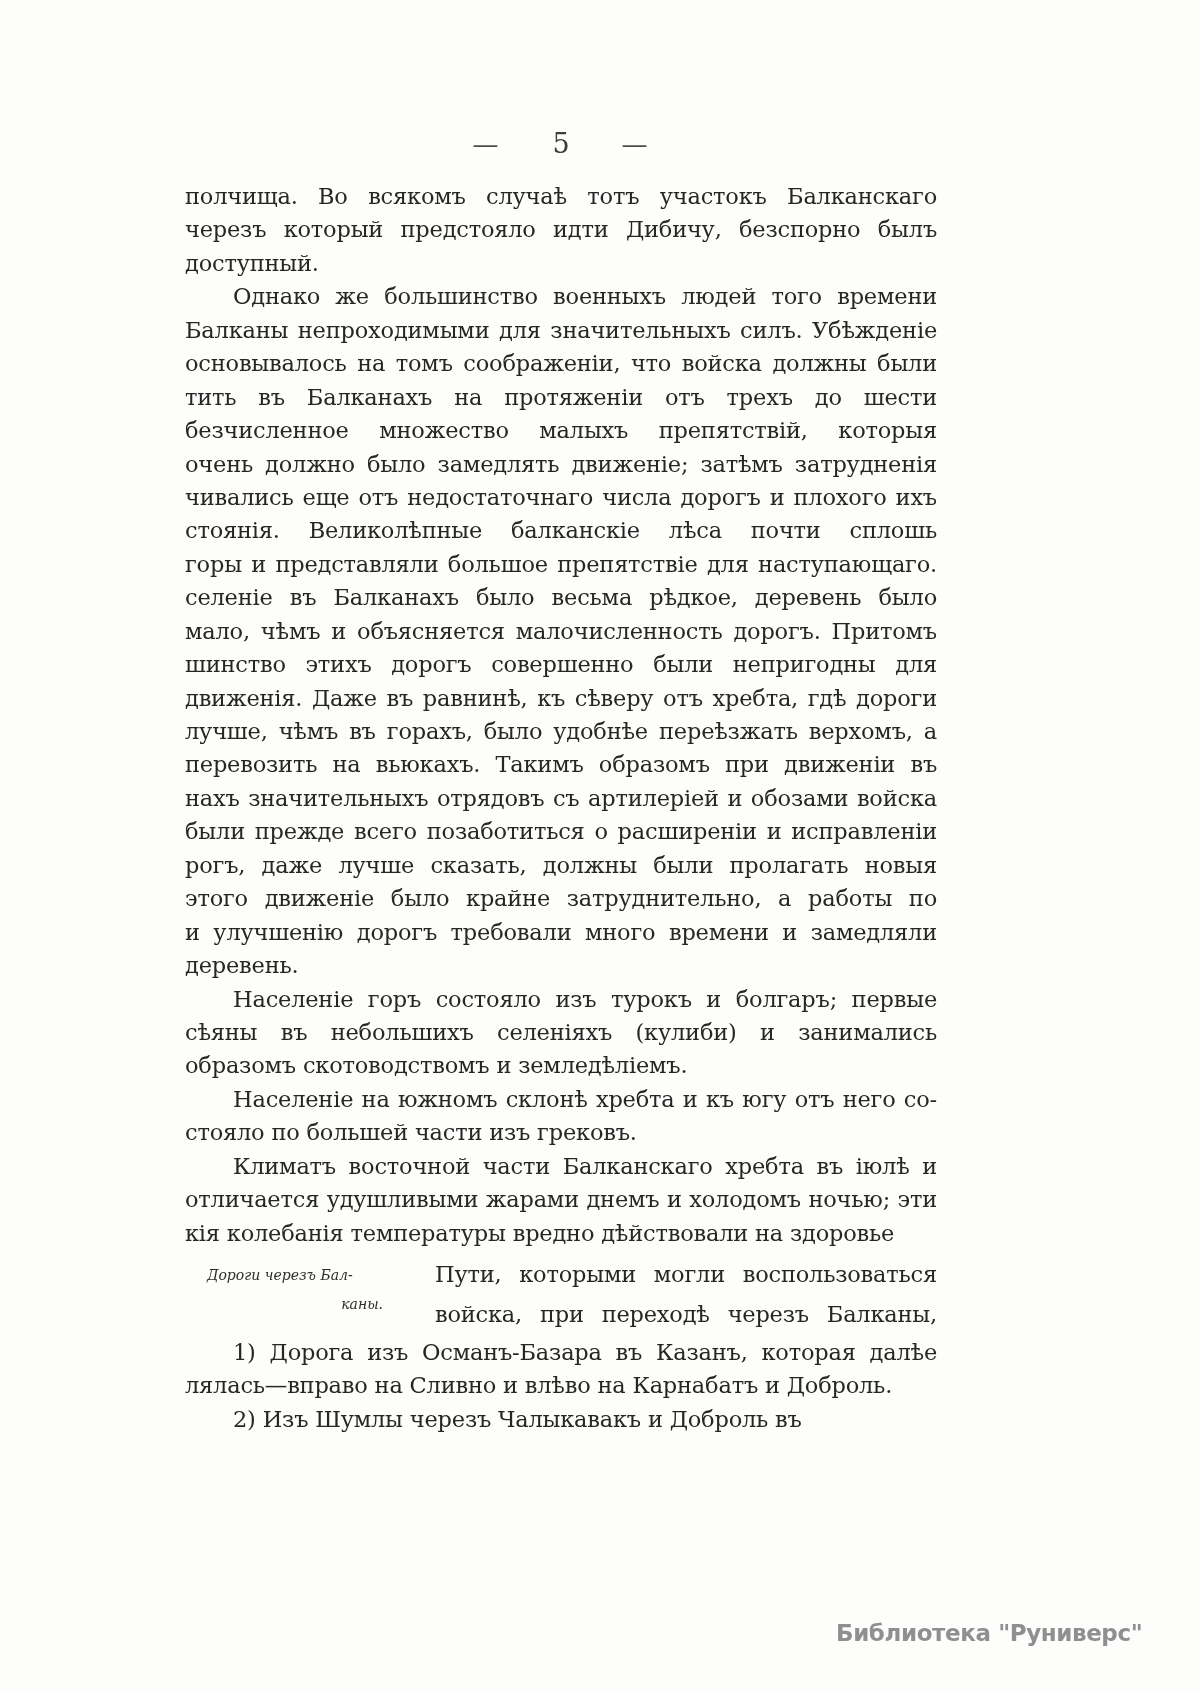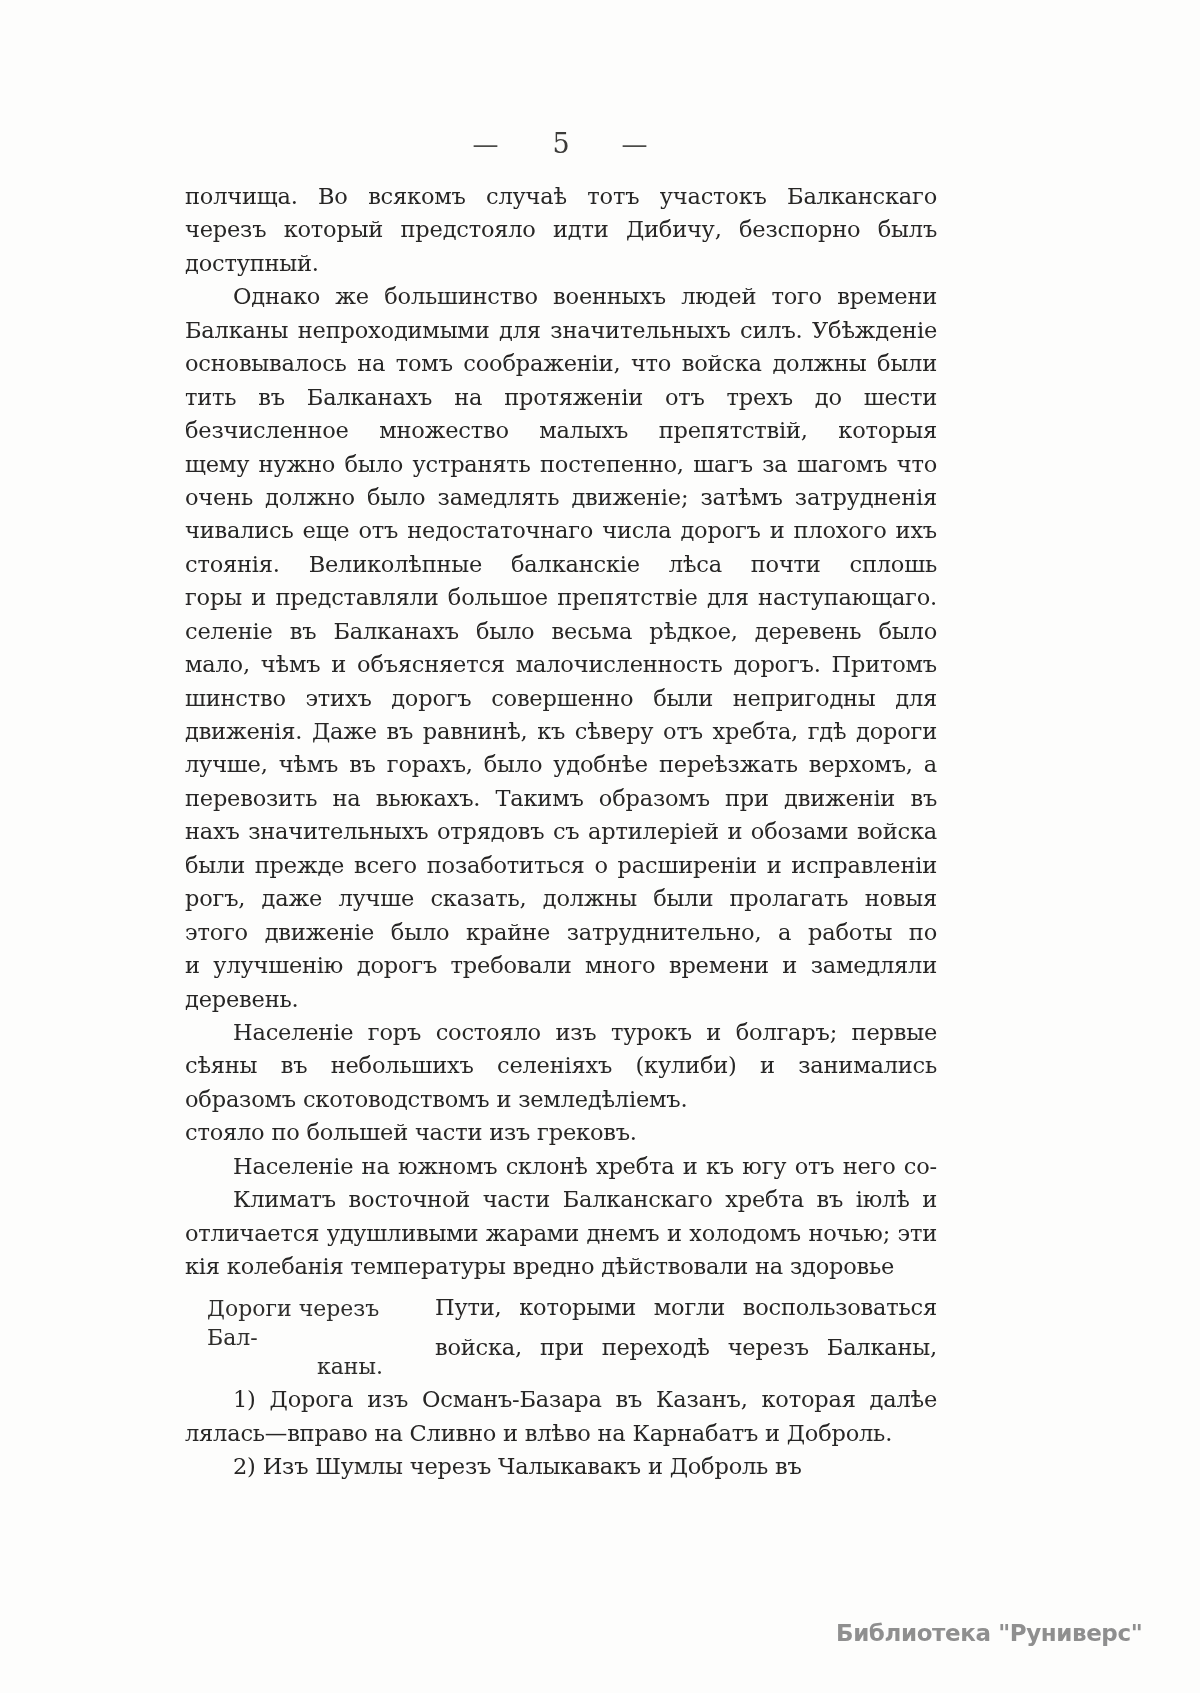--- a/index.html
+++ b/index.html
@@ -55,21 +55,22 @@
   .mnrow {
     display: flex;
     align-items: flex-start;
     margin-top: 4px;
     margin-bottom: 2px;
   }
   .mnote {
     width: 250px;
     flex: 0 0 250px;
     padding-top: 7px;
-    font-size: 22px;
+    font-style: italic;
+    font-size: 14px;
     line-height: 29px;
     color: #2e2d2b;
   }
   .mnline { padding-left: 22px; }
   .mnline.c { padding-left: 0; text-align: right; padding-right: 52px; }
   .mnmain { flex: 1 1 auto; }
   .mline {
     height: 40px;
     line-height: 40px;
     font-size: 22.5px;
@@ -106,42 +107,41 @@
 
   <div class="text-block">
       <div class="line j">полчища. Во всякомъ случаѣ тотъ участокъ Балканскаго хребта,</div>
       <div class="line j">черезъ который предстояло идти Дибичу, безспорно былъ самый</div>
       <div class="line">доступный.</div>
       <div class="line j ind">Однако же большинство военныхъ людей того времени считали</div>
       <div class="line j">Балканы непроходимыми для значительныхъ силъ. Убѣжденіе это</div>
       <div class="line j">основывалось на томъ соображеніи, что войска должны были встрѣ-</div>
       <div class="line j">тить въ Балканахъ на протяженіи отъ трехъ до шести переходовъ,</div>
       <div class="line j">безчисленное множество малыхъ препятствій, которыя наступаю-</div>
-      <div class="line j">щему нужно было устранять постепенно, шагъ за шагомъ что</div>
       <div class="line j">очень должно было замедлять движеніе; затѣмъ затрудненія увели-</div>
       <div class="line j">чивались еще отъ недостаточнаго числа дорогъ и плохого ихъ со-</div>
       <div class="line j">стоянія. Великолѣпные балканскіе лѣса почти сплошь покрывали</div>
       <div class="line j">горы и представляли большое препятствіе для наступающаго. На-</div>
       <div class="line j">селеніе въ Балканахъ было весьма рѣдкое, деревень было весьма</div>
       <div class="line j">мало, чѣмъ и объясняется малочисленность дорогъ. Притомъ боль-</div>
       <div class="line j">шинство этихъ дорогъ совершенно были непригодны для колеснаго</div>
       <div class="line j">движенія. Даже въ равнинѣ, къ сѣверу отъ хребта, гдѣ дороги были</div>
       <div class="line j">лучше, чѣмъ въ горахъ, было удобнѣе переѣзжать верхомъ, а грузы</div>
       <div class="line j">перевозить на вьюкахъ. Такимъ образомъ при движеніи въ Балка-</div>
       <div class="line j">нахъ значительныхъ отрядовъ съ артилеріей и обозами войска должны</div>
       <div class="line j">были прежде всего позаботиться о расширеніи и исправленіи до-</div>
       <div class="line j">рогъ, даже лучше сказать, должны были пролагать новыя дороги; безъ</div>
       <div class="line j">этого движеніе было крайне затруднительно, а работы по устройству</div>
       <div class="line j">и улучшенію дорогъ требовали много времени и замедляли ходъ</div>
       <div class="line">деревень.</div>
       <div class="line j ind">Населеніе горъ состояло изъ турокъ и болгаръ; первые жили</div>
       <div class="line j">сѣяны въ небольшихъ селеніяхъ (кулиби) и занимались главнымъ</div>
       <div class="line">образомъ скотоводствомъ и земледѣліемъ.</div>
+      <div class="line j ind">Населеніе на южномъ склонѣ хребта и къ югу отъ него со-</div>
       <div class="line">стояло по большей части изъ грековъ.</div>
-      <div class="line j ind">Населеніе на южномъ склонѣ хребта и къ югу отъ него со-</div>
       <div class="line j ind">Климатъ восточной части Балканскаго хребта въ іюлѣ и августѣ</div>
       <div class="line j">отличается удушливыми жарами днемъ и холодомъ ночью; эти рѣз-</div>
       <div class="line">кія колебанія температуры вредно дѣйствовали на здоровье войскъ.</div>
       <div class="mnrow">
         <div class="mnote">
           <div class="mnline">Дороги черезъ Бал-</div>
           <div class="mnline c">каны.</div>
         </div>
         <div class="mnmain">
           <div class="mline j">Пути, которыми могли воспользоваться наши</div>

